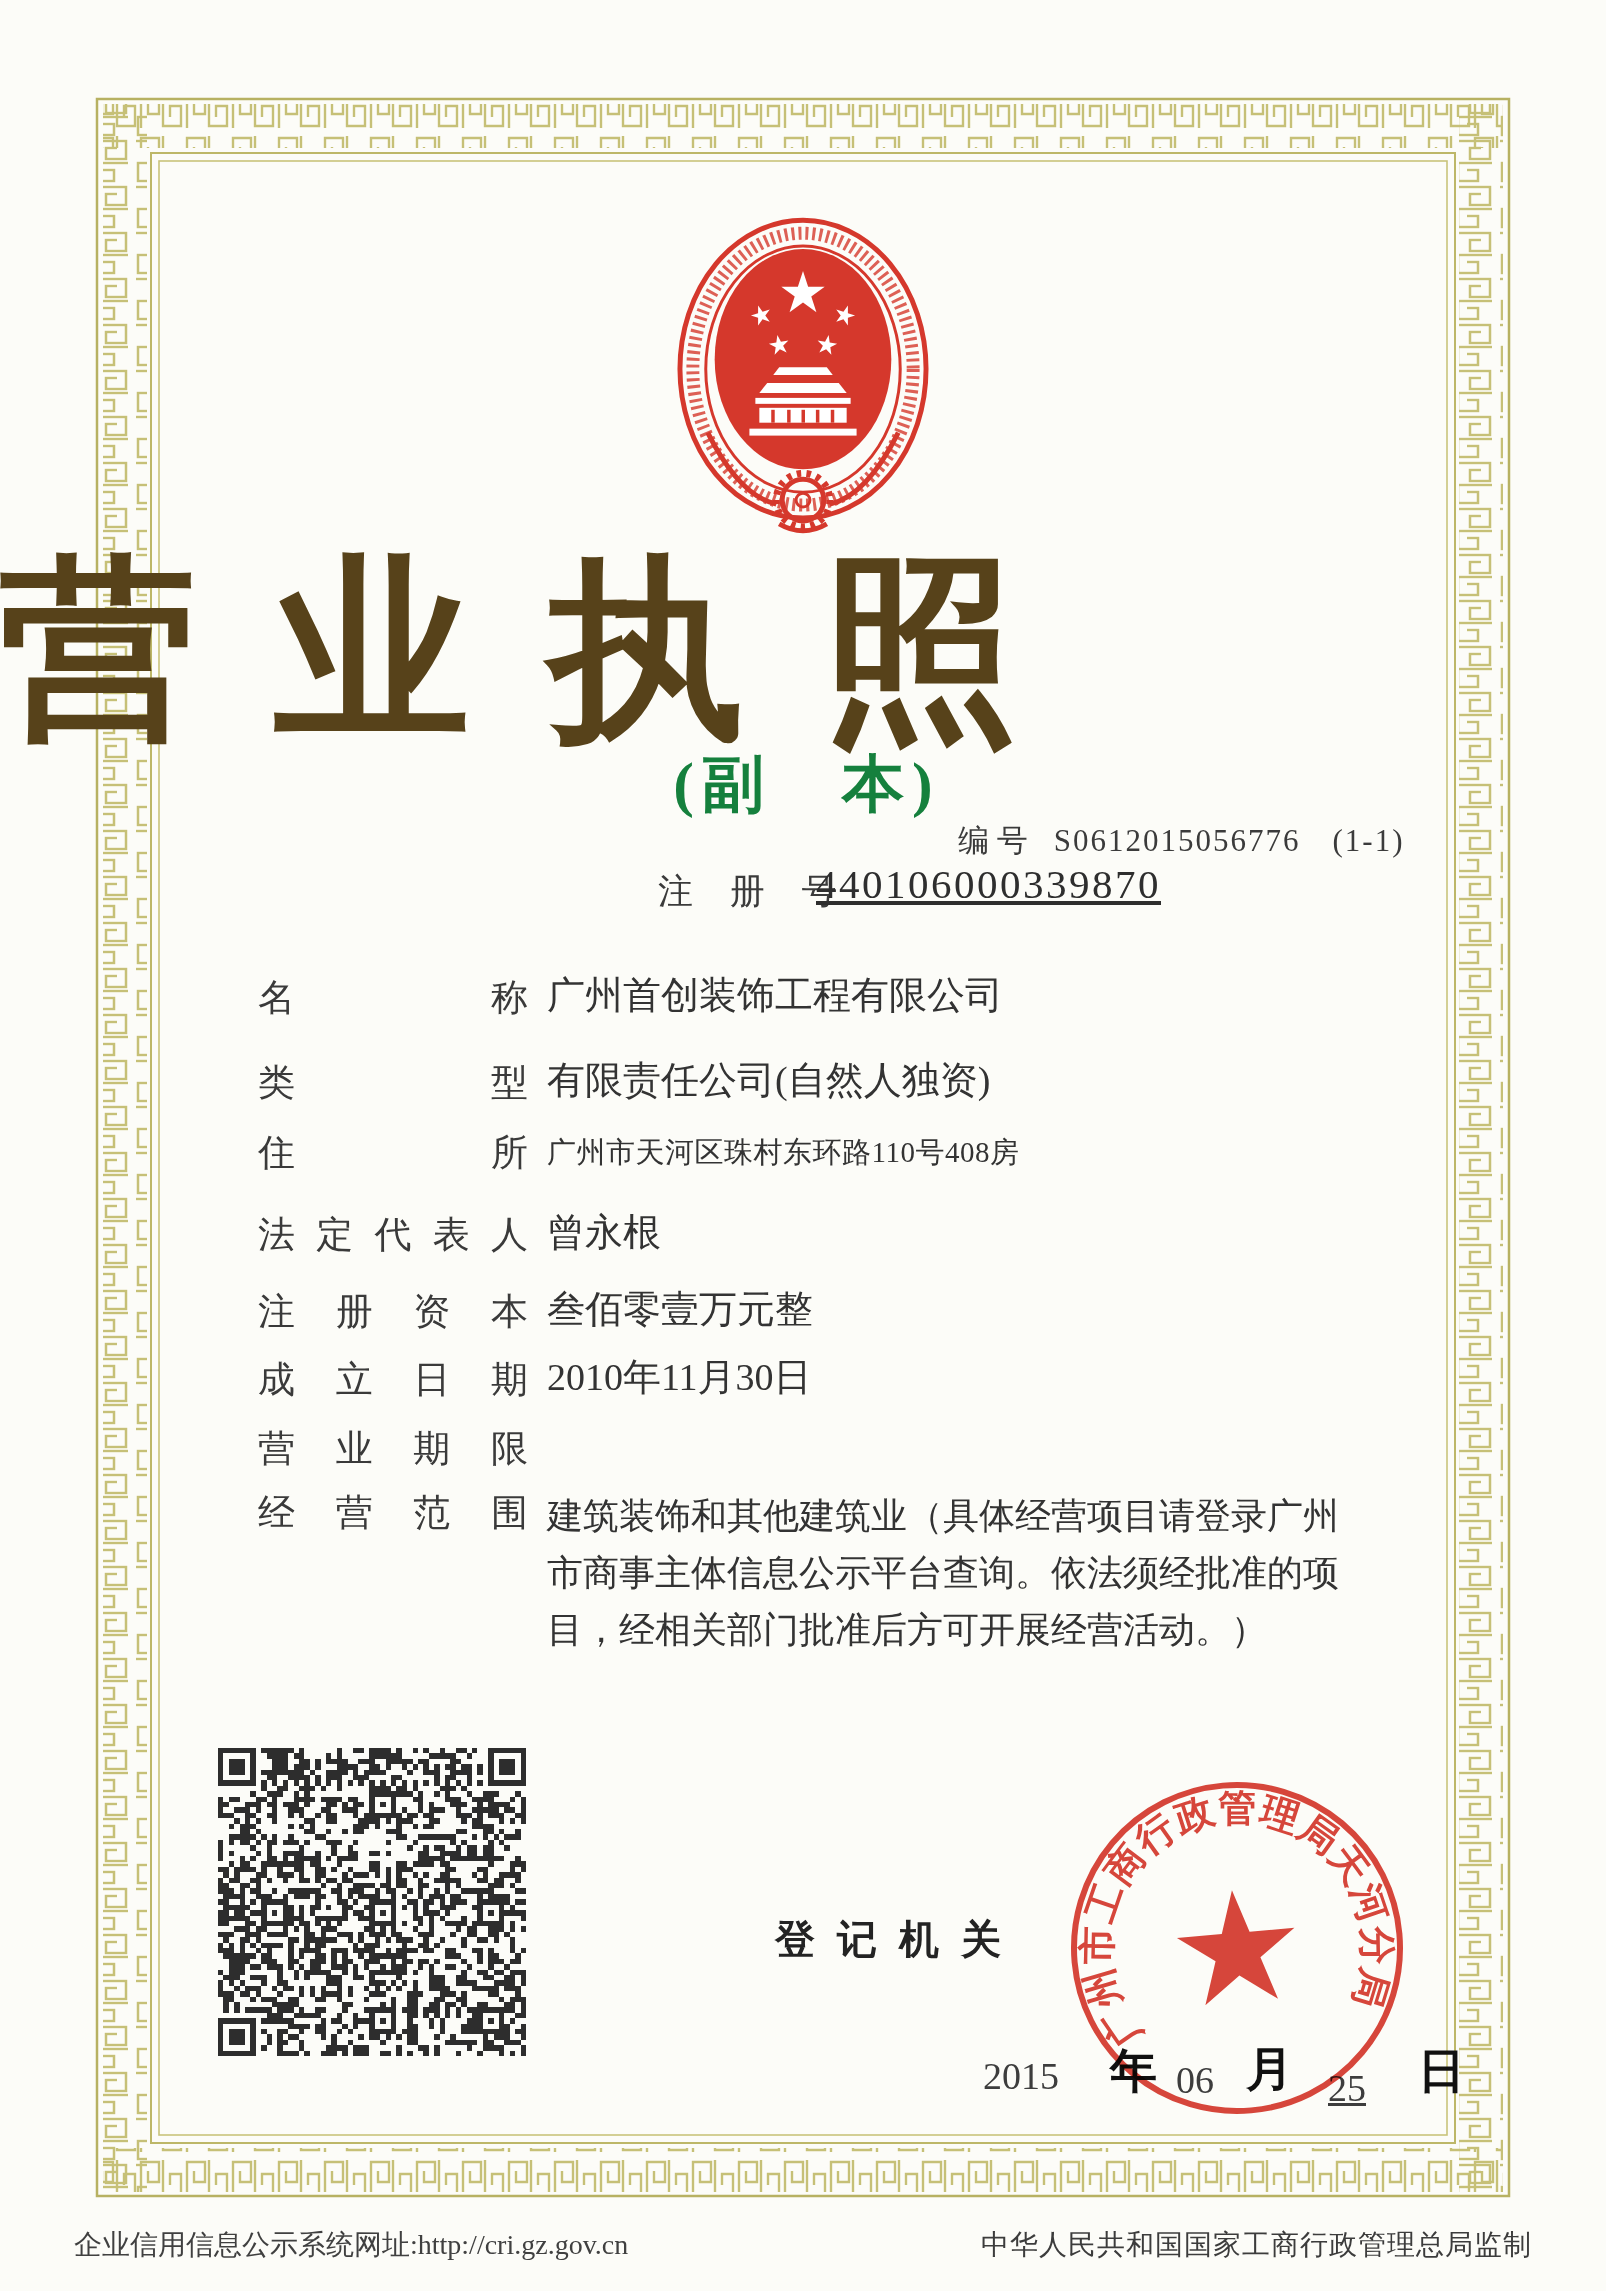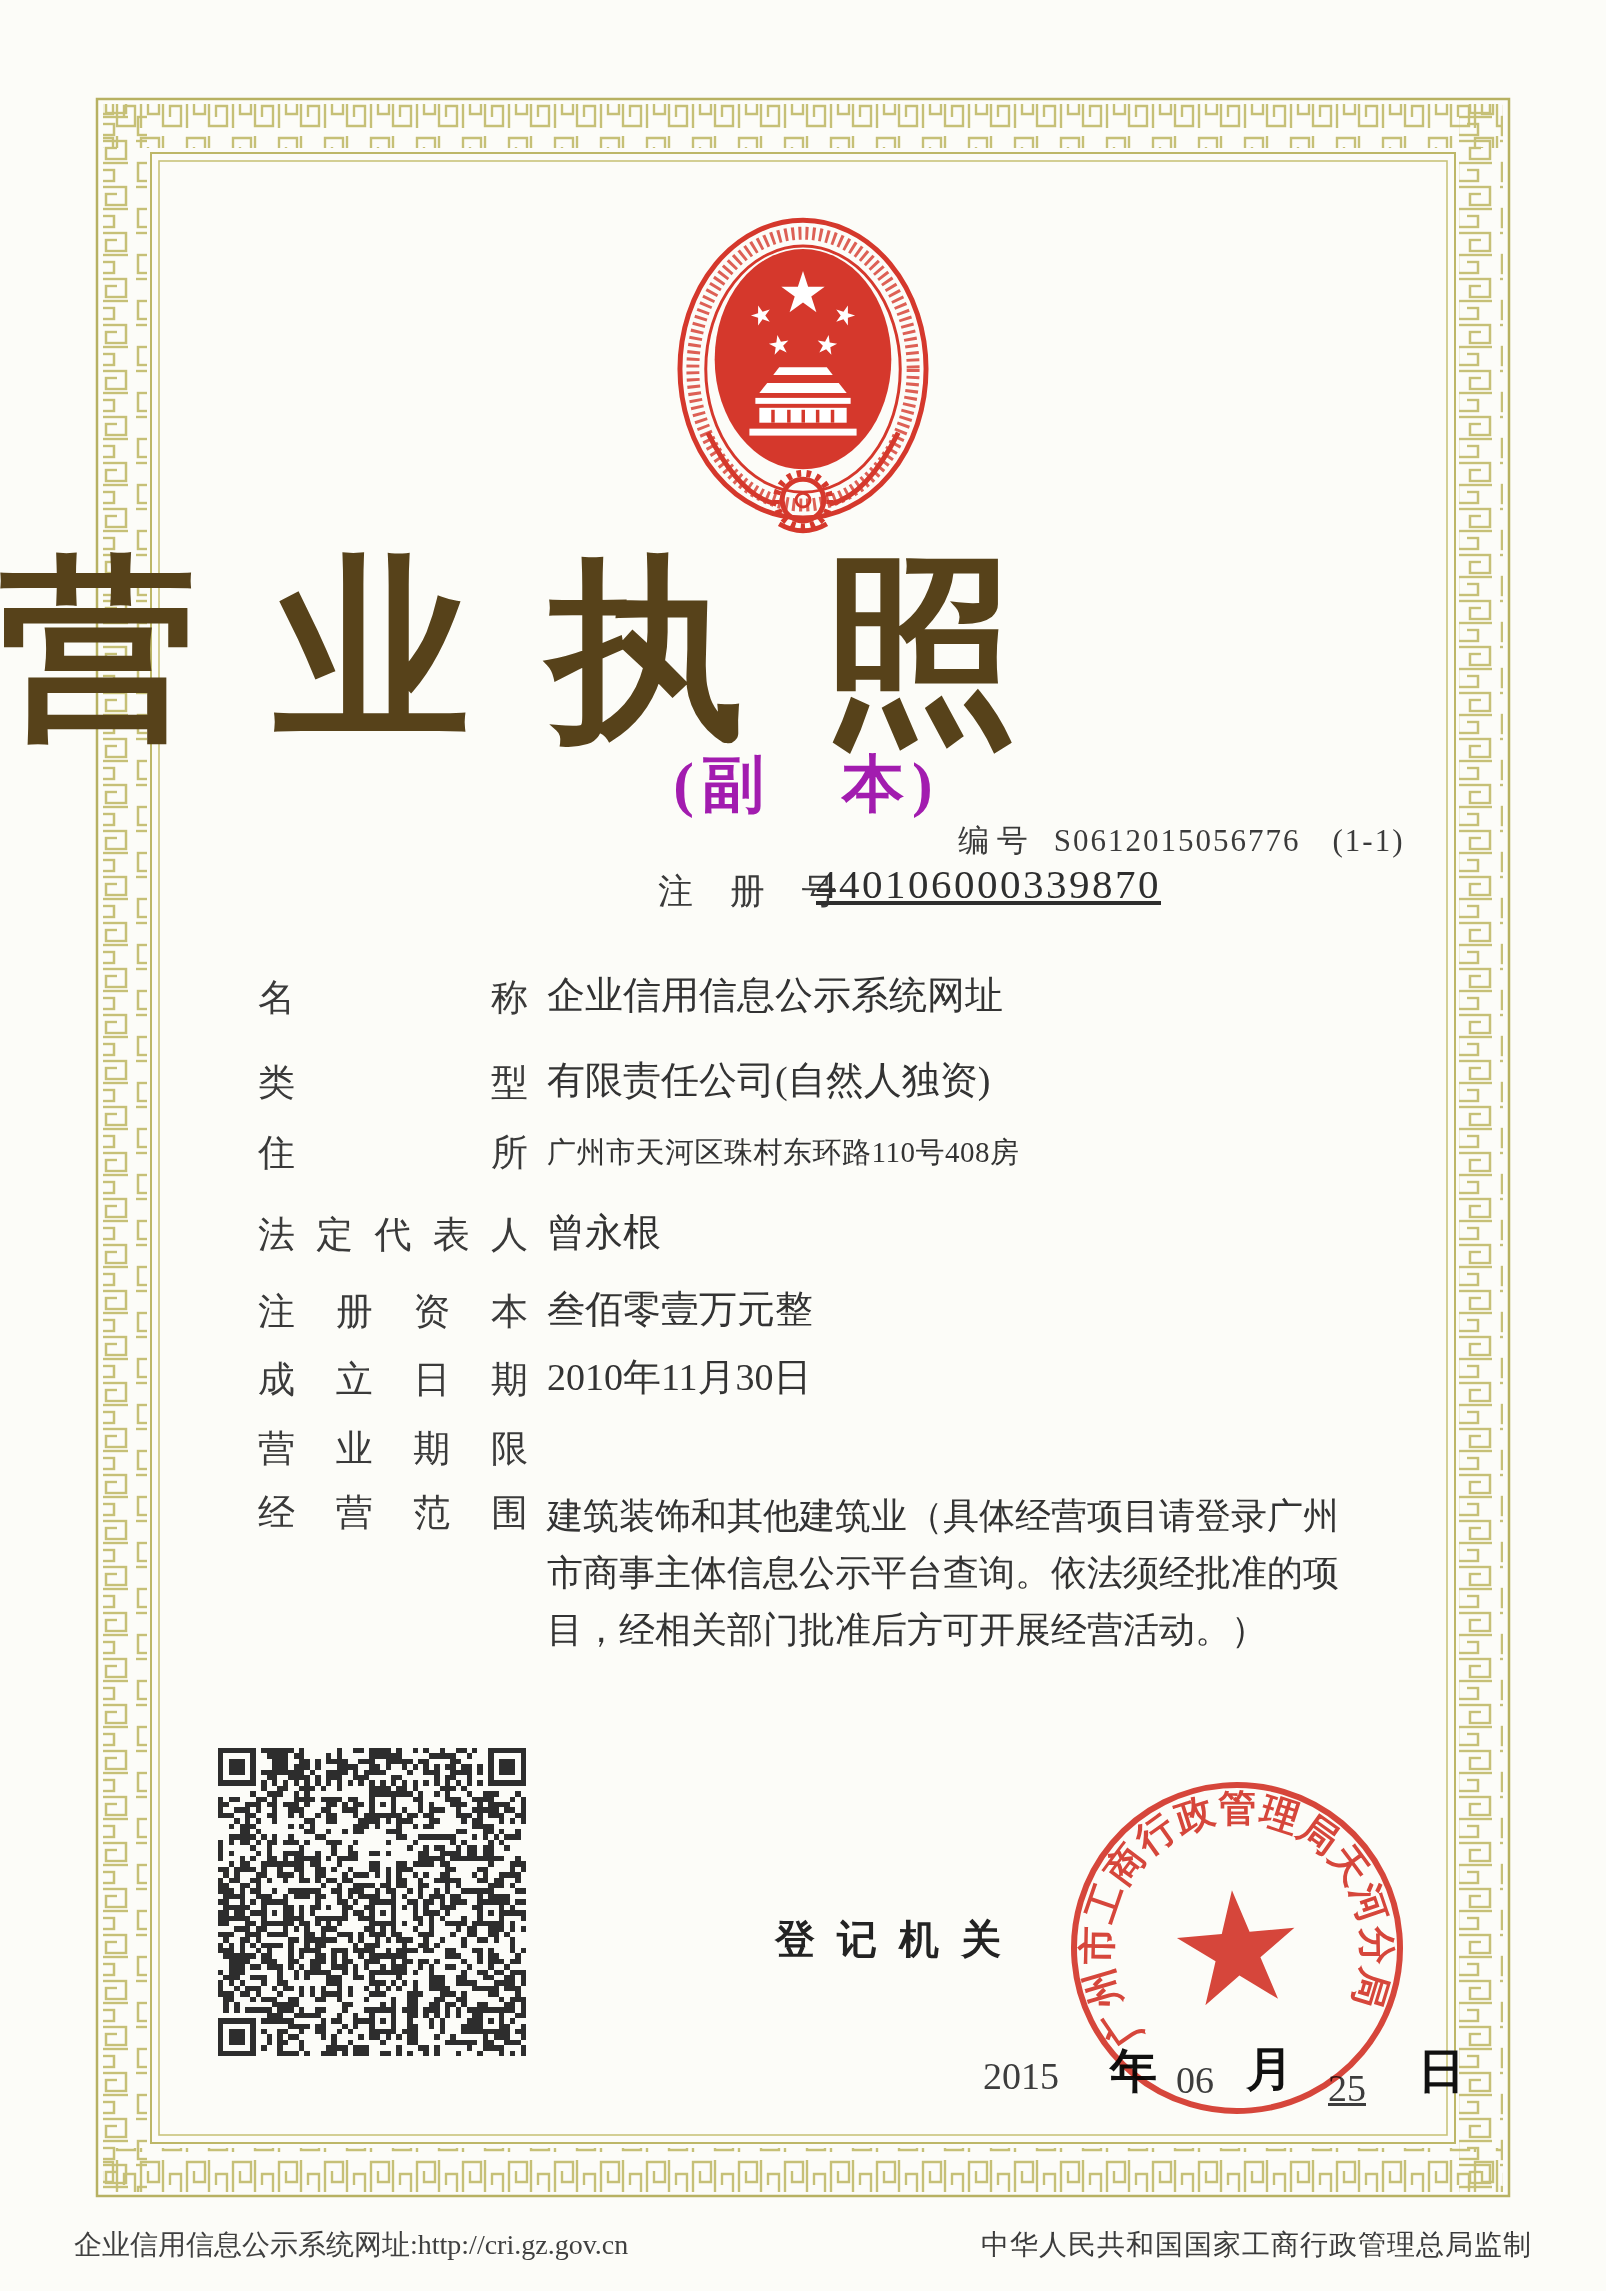--- a/index.html
+++ b/index.html
@@ -11,21 +11,21 @@
   }
   
   #frame{position:absolute;left:0;top:0;width:1606px;height:2291px;z-index:0;}
   
   #emblem{position:absolute;left:674px;top:210px;width:258px;height:348px;z-index:1;}
   
   .title{position:absolute;left:0;right:0;top:548px;z-index:1;
          font-size:196px;line-height:1.05;font-weight:bold;color:#57421a;}
   .title span{letter-spacing:78px;margin-right:-78px;}
   .subtitle{position:absolute;left:0;right:0;top:742px;text-align:center;z-index:1;
-            font-size:62px;font-weight:bold;color:#a21caf;}
+            font-size:62px;font-weight:bold;color:#15803d;}
   .subtitle span{letter-spacing:8px;margin-right:-8px;}
   
   .serial-line{position:absolute;left:958px;top:820px;font-size:31px;color:#3b3b3b;white-space:nowrap;}
   .serial-line .val{margin-left:26px;letter-spacing:2px;}
   .serial-line .sfx{margin-left:32px;letter-spacing:2px;text-align:center;}
   .reg-label{position:absolute;left:658px;top:868px;font-size:35px;color:#3b3b3b;letter-spacing:14px;white-space:nowrap;}
   .reg-value{position:absolute;left:816px;top:860px;font-size:41px;color:#2e2e2e;letter-spacing:2.5px;white-space:nowrap;text-decoration:underline;}
   
   .row{position:absolute;left:258px;white-space:nowrap;}
   .row-label{display:inline-block;vertical-align:top;width:270px;font-size:37px;color:#3a3a3a;
@@ -123,21 +123,21 @@
 </div>
 <div class="reg-label">注 册 号</div>
 <div class="reg-value">440106000339870</div>
 
 <div>
     <div class="row" style="top: 973px;">
     <div class="row-label">
         <span>名</span>
         <span>称</span>
       </div>
-    <div class="row-value">企业信用信息公示系统网址</div>
+    <div class="row-value">广州首创装饰工程有限公司</div>
   </div>
     <div class="row" style="top: 1058px;">
     <div class="row-label">
         <span>类</span>
         <span>型</span>
       </div>
     <div class="row-value">有限责任公司(自然人独资)</div>
   </div>
     <div class="row" style="top: 1128px;">
     <div class="row-label">

